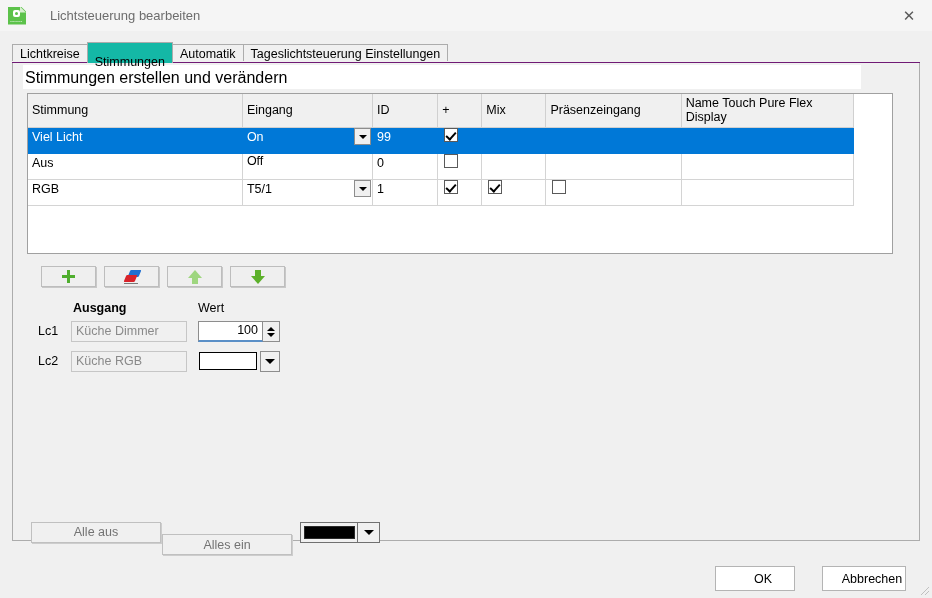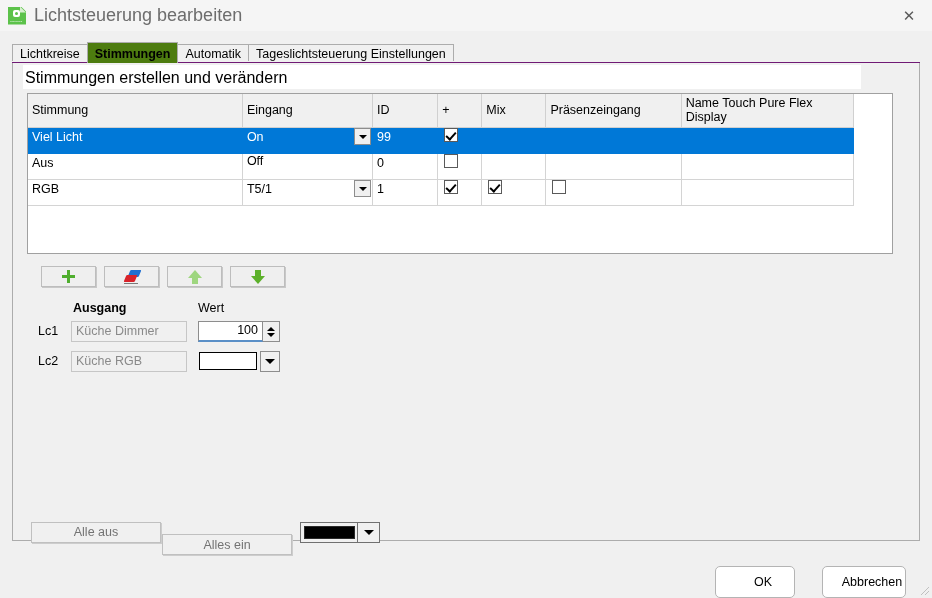--- a/index.html
+++ b/index.html
@@ -65,23 +65,24 @@
   }
   .app-icon .brand {
     position: absolute;
     left: 2px; bottom: 2px;
     font-size: 2.5px;
     color: #ffffff;
     letter-spacing: 0.2px;
     line-height: 3px;
   }
   .title-text {
-    font-size: 18px;
+    font-size: 13px;
     color: #6d6d6d;
     font-family: "Liberation Sans", sans-serif;
+    margin-left: 16px;
   }
   .close-btn {
     position: absolute;
     right: 0; top: 0;
     width: 46px; height: 31px;
     display: flex;
     align-items: center;
     justify-content: center;
     color: #5a5a5a;
     font-size: 15px;
@@ -109,26 +110,25 @@
     line-height: 14px;
     margin-right: -1px;
     color: #000;
     cursor: default;
     position: relative;
     top: 0px;
     height: 17px;
     box-sizing: border-box;
   }
   .tab.selected {
-    background: #4d7c0f;
+    background: #14b8a6;
     height: 21px;
-    padding-top: 4px;
+    padding-top: 12px;
     z-index: 3;
     margin-bottom: -1px;
-    font-weight: bold;
   }
 
   
   .panel {
     position: absolute;
     left: 12px;
     top: 63px;
     width: 908px;
     height: 478px;
     background: #f0f0f0;
@@ -510,24 +510,24 @@
     width: 0; height: 0;
     border-left: 5px solid transparent;
     border-right: 5px solid transparent;
     border-top: 5px solid #000;
   }
 
   
   .footer-btn {
     position: absolute;
     width: 80px;
-    height: 32px;
+    height: 25px;
     background: #ffffff;
     border: 1px solid #b4b4b4;
-    border-radius: 5px;
+    border-radius: 0;
     display: flex;
     align-items: center;
     justify-content: center;
     font-size: 12.5px;
     color: #000;
     box-sizing: border-box;
     cursor: default;
     padding-left: 16px;
   }
   .btn-ok { left: 715px; top: 566px; }

